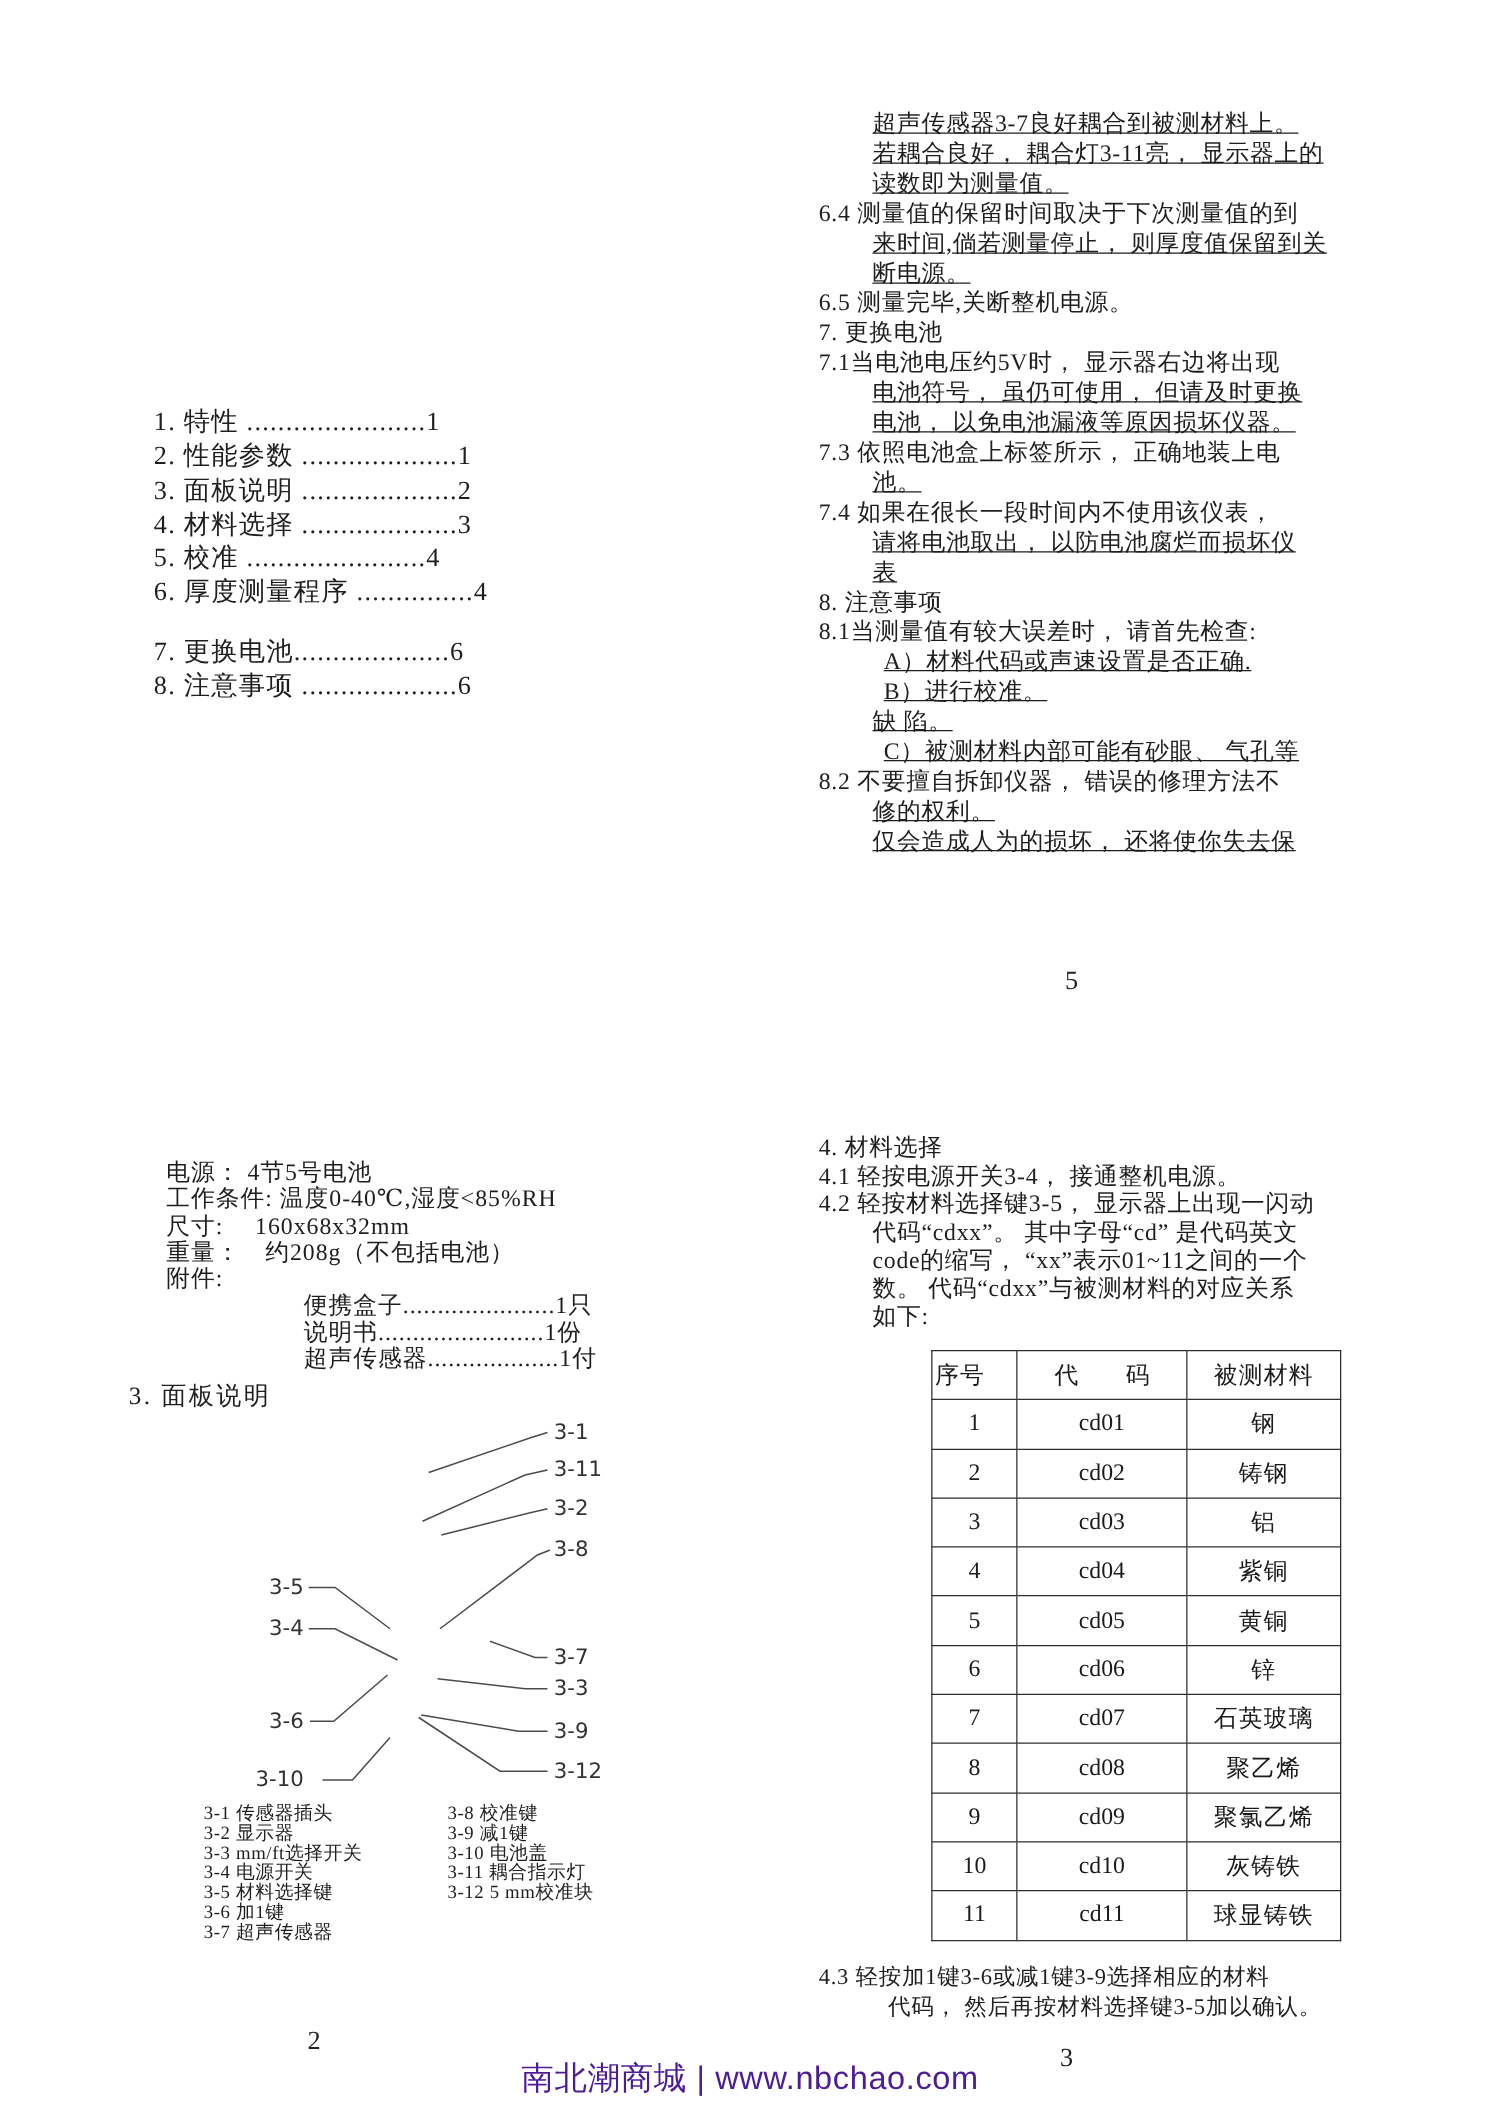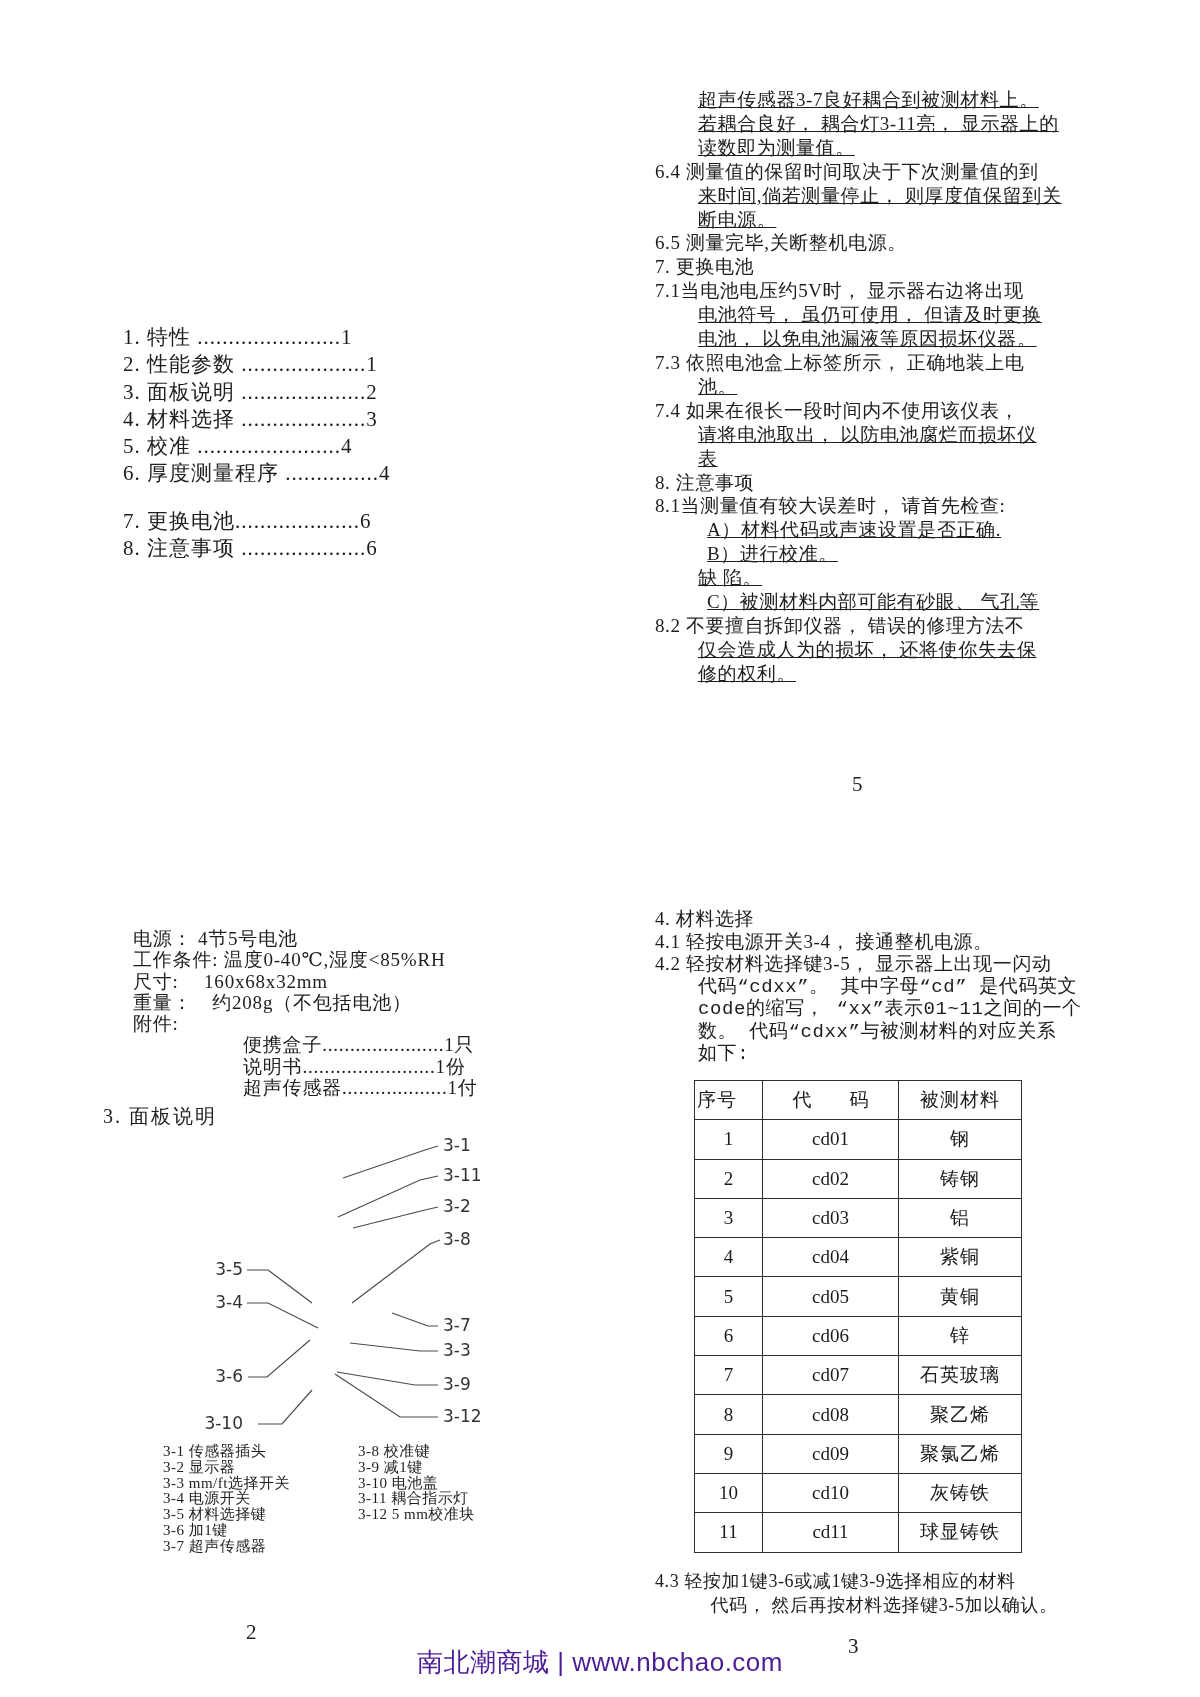--- a/index.html
+++ b/index.html
@@ -34,27 +34,27 @@
   .diagram text{font-family:"DejaVu Sans","Liberation Sans",sans-serif;font-size:17px;fill:#333333;}
 
   
   .legend{position:absolute;top:1444px;font-size:15px;line-height:15.8px;letter-spacing:0.5px;}
   .legend-l{left:163px;}
   .legend-r{left:358px;}
 
   
   .p3a{position:absolute;left:600px;top:908px;width:470px;font-size:19px;line-height:22.5px;letter-spacing:0.6px;}
   .p3a .tline{padding-left:55px;}
-  .p3a .i1{padding-left:98px;font-family:Liberation Mono, monospace;}
+  .p3a .i1{padding-left:98px;}
   .p3b{position:absolute;left:600px;top:1570px;width:470px;font-size:18px;line-height:23.5px;letter-spacing:0.6px;}
   .p3b .tline{padding-left:55px;}
   .p3b .i1{padding-left:98px;text-align:center;}
 
   
-  .mtable{position:absolute;left:694px;top:1080px;border-collapse:collapse;table-layout:fixed;
+  .mtable{position:absolute;left:745px;top:1080px;border-collapse:collapse;table-layout:fixed;
           font-size:19px;color:#1a1a1a;}
   .mtable td,.mtable th{border:1.4px solid #2e2e2e;font-weight:normal;overflow:hidden;}
   .mtable tr{height:39.3px;}
   .mtable .c0{width:64px;text-align:center;}
   .mtable .c1{width:133px;text-align:center;}
   .mtable .c2{width:120px;text-align:center;letter-spacing:1px;}
   .mtable th.c0{text-align:left;padding-left:2px;letter-spacing:1px;}
 
   
   .pnum{position:absolute;font-size:21px;color:#222;}
@@ -105,22 +105,22 @@
       <div class="tline">7.4 如果在很长一段时间内不使用该仪表，</div>
       <div class="tline i1">请将电池取出， 以防电池腐烂而损坏仪</div>
       <div class="tline i1">表</div>
       <div class="tline">8. 注意事项</div>
       <div class="tline">8.1当测量值有较大误差时， 请首先检查:</div>
       <div class="tline i2">A）材料代码或声速设置是否正确.</div>
       <div class="tline i2">B）进行校准。</div>
       <div class="tline i1">缺 陷。</div>
       <div class="tline i2">C）被测材料内部可能有砂眼、 气孔等</div>
       <div class="tline">8.2 不要擅自拆卸仪器， 错误的修理方法不</div>
+      <div class="tline i1">修的权利。</div>
       <div class="tline i1">仅会造成人为的损坏， 还将使你失去保</div>
-      <div class="tline i1">修的权利。</div>
     </section>
   <div class="pnum pnum-5">5</div>
 
   <section class="specs">
 
   <div class="tline">电源： 4节5号电池</div>
       <div class="tline">工作条件: 温度0-40℃,湿度&lt;85%RH</div>
       <div class="tline">尺寸:　 160x68x32mm</div>
       <div class="tline">重量：　约208g（不包括电池）</div>
       <div class="tline">附件:</div>

